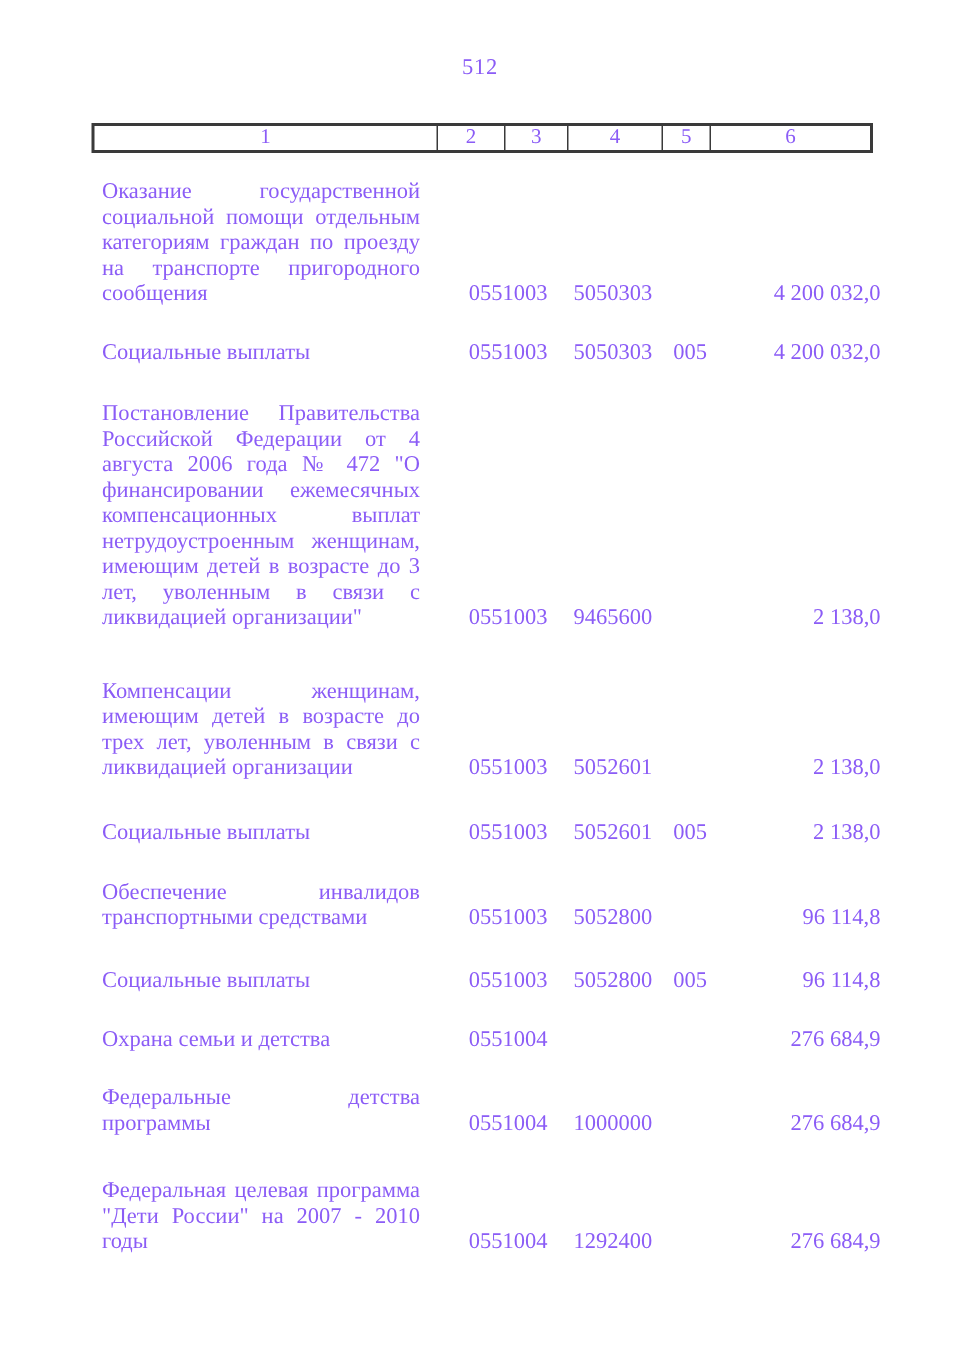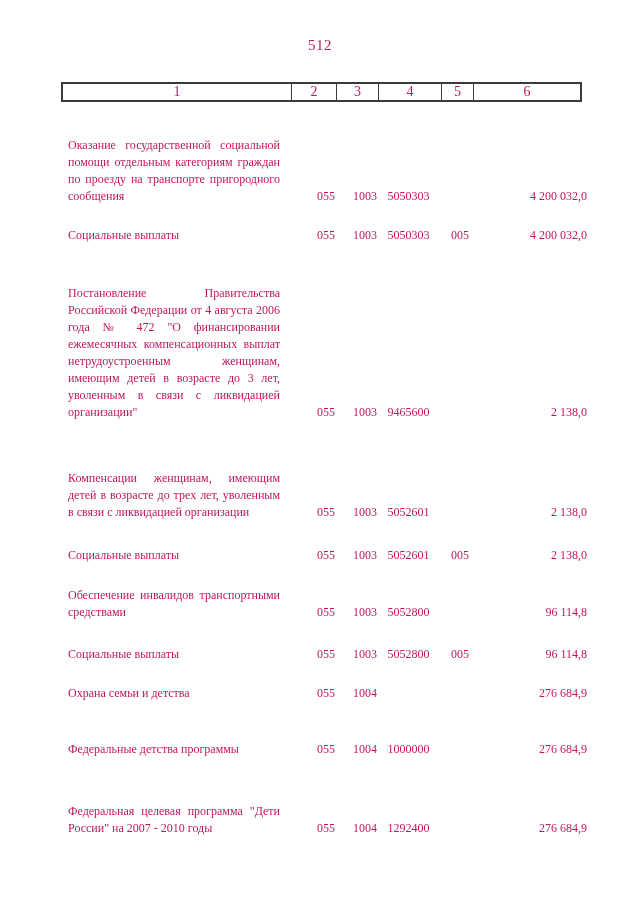--- a/index.html
+++ b/index.html
@@ -6,21 +6,21 @@
     margin: 0;
     padding: 0;
     background: #ffffff;
   }
   .page {
     position: relative;
     width: 640px;
     height: 905px;
     background: #ffffff;
     font-family: "Liberation Serif", serif;
-    color: #be185d;
+    color: #8b5cf6;
     overflow: hidden;
   }
   .pagenum {
     position: absolute;
     top: 37px;
     left: 0;
     width: 640px;
     text-align: center;
     font-size: 15px;
     letter-spacing: 0.5px;
@@ -52,33 +52,33 @@
   .th5 { width: 32px; }
   .th6 { flex: 1; border-right: none; }
 
   
   .trow {
     position: absolute;
     left: 61px;
     width: 526px;
     display: flex;
     align-items: flex-end;
-    font-size: 12px;
+    font-size: 15px;
     line-height: 17px;
   }
   .c { box-sizing: border-box; }
   .c1 {
     width: 229px;
     padding-left: 7px;
     padding-right: 10px;
     text-align: justify;
     text-align-last: left;
   }
   .c2 { width: 45px; text-align: right; }
-  .c3 { width: 42px; text-align: right; margin-top: 48px; }
+  .c3 { width: 42px; text-align: left; margin-top: 48px; }
   .c4 { width: 63px; text-align: center; margin-top: 38px; }
   .c5 { width: 40px; text-align: center; }
   .c6 { flex: 1; text-align: right; white-space: nowrap; }
 
   .r0 { bottom: 700px; }
   .r1 { bottom: 661px; }
   .r2 { bottom: 484px; }
   .r3 { bottom: 384px; }
   .r4 { bottom: 341px; }
   .r5 { bottom: 284px; }

